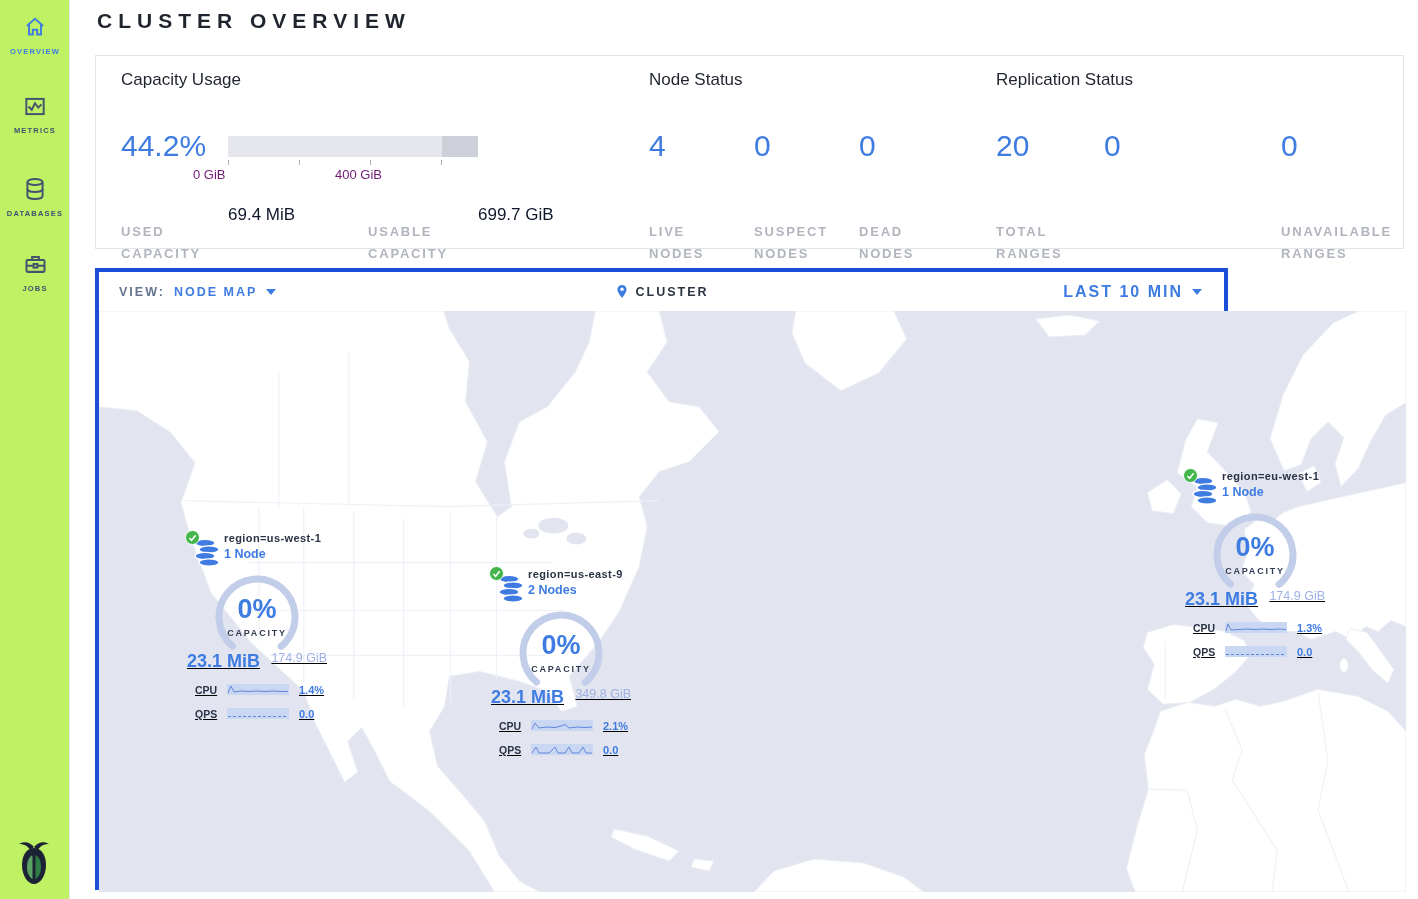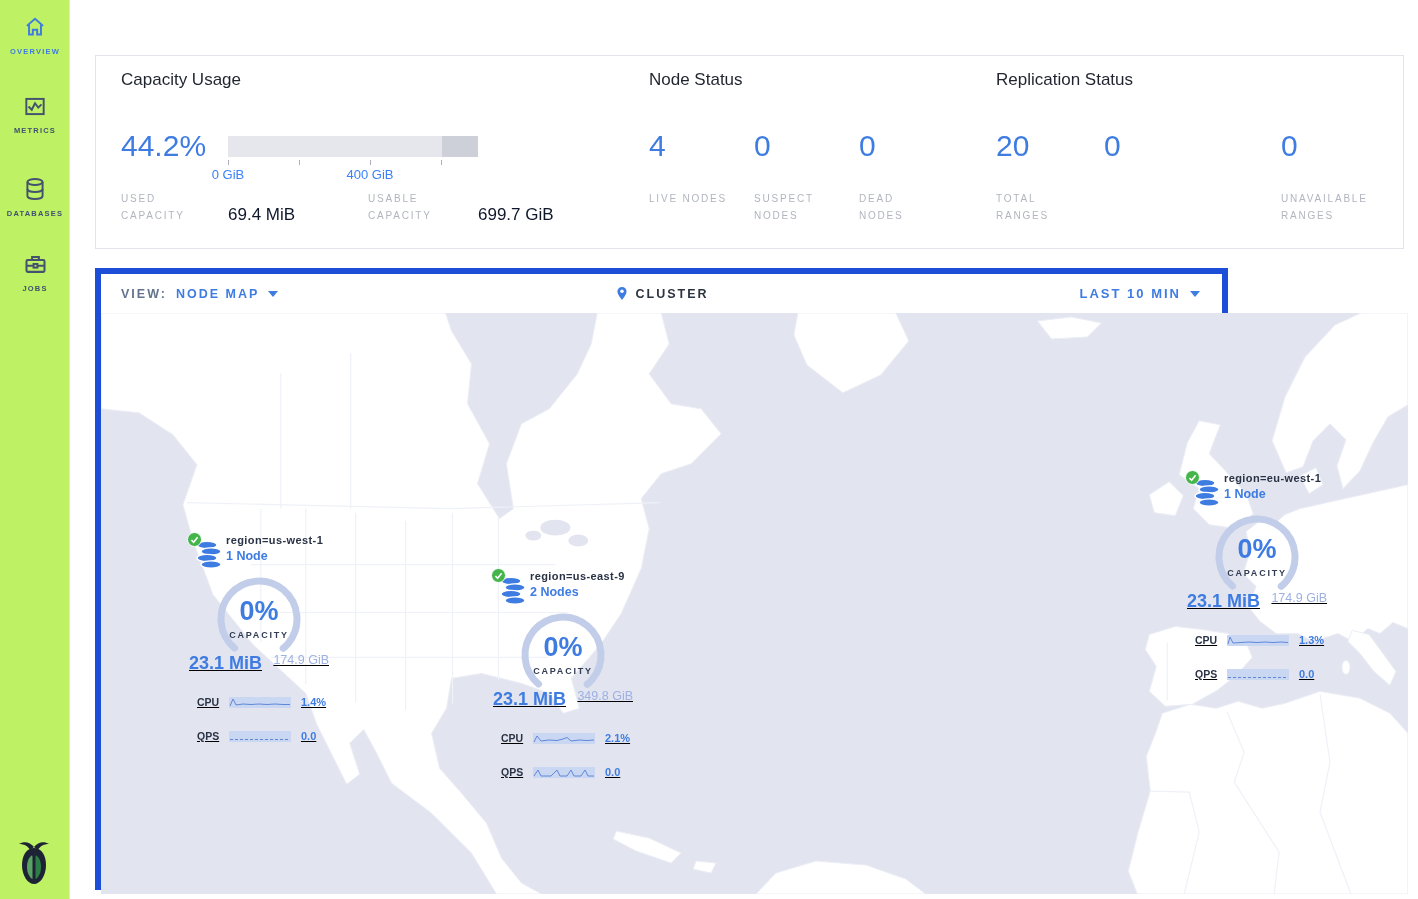--- a/index.html
+++ b/index.html
@@ -18,45 +18,45 @@
   
   .main { position:absolute; left:70px; top:0; width:1348px; height:899px; }
   .page-title { position:absolute; left:27px; top:9px; font-size:21px; font-weight:700;
     letter-spacing:6px; color:#1f242e; }
 
   
   .summary-panel { position:absolute; left:25px; top:55px; width:1309px; height:194px;
     background:#fff; border:1px solid #e2e4e9; }
   .sec-title { position:absolute; font-size:17px; font-weight:500; color:#1f242e; }
   .big-stat { position:absolute; font-size:30px; font-weight:400; color:#3e7ce2; }
-  .stat-label { position:absolute; font-size:10px; font-weight:400; letter-spacing:1.8px;
-    color:#b1b5be; line-height:1.7; text-transform:uppercase; }
+  .stat-label { position:absolute; font-size:13px; font-weight:700; letter-spacing:1.8px;
+    color:#b1b5be; line-height:1.7; text-transform:uppercase;margin-top:31px; }
   .cap-bar { position:absolute; left:132px; top:80px; width:250px; height:21px; background:#e6e7ec; }
   .cap-bar-dark { position:absolute; right:0; top:0; height:21px; width:14.25%; background:#cdd0d8; }
   .tick { position:absolute; top:104px; width:1px; height:5px; background:#a9aeb8; }
-  .tick-label { position:absolute; top:111px; width:70px; text-align:center;
-    font-size:13px; color:#3b82f6; }
+  .tick-label { position:absolute; top:111px; width:70px; 
+    font-size:13px; color:#701a75; }
   .kv-value { position:absolute; font-size:17px; font-weight:500; color:#0f172a; }
 
   
   .map-panel { position:absolute; left:25px; top:268px; width:1133px; height:622px;
-    background:#fff; border:6px solid #1d4ed8; }
+    background:#fff; border:4px solid #1d4ed8; }
   .map-toolbar { position:relative; height:39px; background:#fff; }
   .tb-left { position:absolute; left:20px; top:0; height:39px; display:flex; align-items:center;
     gap:9px; cursor:pointer; }
   .tb-view-label { font-size:12.5px; font-weight:600; letter-spacing:2px; color:#64748f; }
   .tb-view-value { font-size:12.5px; font-weight:600; letter-spacing:2px; color:#3e7ce2; }
   .caret { width:0; height:0; border-left:5px solid transparent; border-right:5px solid transparent;
     border-top:6px solid #3e7ce2; margin-top:1px; }
   .tb-center { position:absolute; left:50%; top:0; transform:translateX(-50%); height:39px;
     display:flex; align-items:center; gap:7px; cursor:pointer; }
   .tb-crumb { font-size:12.5px; font-weight:600; letter-spacing:2px; color:#2c3442; }
   .tb-right { position:absolute; right:22px; top:0; height:39px; display:flex; align-items:center;
     gap:9px; cursor:pointer; }
-  .tb-time { font-size:13px; font-weight:600; letter-spacing:2px; color:#3e7ce2; }
+  .tb-time { font-size:16px; font-weight:600; letter-spacing:2px; color:#3e7ce2; }
 
   .map-canvas { position:absolute; left:0; top:39px; width:1307px; height:581px;
     background:#e2e5ef; overflow:hidden; }
   .map-canvas > svg.world { position:absolute; left:0; top:0; }
 
   
   .node-overlay { position:absolute; width:140px; z-index:10; cursor:pointer;text-decoration:underline; }
   .node-header { position:relative; height:40px; }
   .check-badge { position:absolute; left:-2px; top:0; width:15px; height:15px; border-radius:50%;
     background:#43b54a; border:1.5px solid #fff; z-index:2; display:flex; align-items:center;
@@ -66,21 +66,21 @@
   .region-name { font-size:11px; font-weight:700; letter-spacing:0.4px; color:#2a3345; }
   .node-count { font-size:12.5px; font-weight:600; color:#3e7ce2; margin-top:3px; }
   .gauge-wrap { position:relative; width:104px; height:94px; margin:0 auto; }
   .gauge-pct { position:absolute; left:0; top:24px; width:104px; text-align:center;
     font-size:27px; font-weight:700; color:#3e7ce2; }
   .gauge-cap { position:absolute; left:0; top:58px; width:104px; text-align:center;
     font-size:9px; font-weight:700; letter-spacing:1.8px; color:#323c52; }
   .minmax { display:flex; justify-content:space-between; width:140px; margin-top:-13px; }
   .mm-used { font-size:18px; font-weight:600; color:#3e7ce2; }
   .mm-total { font-size:12.5px; font-weight:400; color:#9db1e2; }
-  .stat-row { display:flex; align-items:flex-end; margin-top:22px; padding-left:8px; }
+  .stat-row { display:flex; align-items:flex-start; margin-top:12px; padding-left:8px; }
   .stat-row-label { width:32px; font-size:10.5px; font-weight:700; color:#2a3345; }
   .spark { width:62px; height:11px; background:#c9d7f2; position:relative; }
   .spark svg { position:absolute; left:0; top:0; }
   .spark-val { font-size:11px; font-weight:700; color:#3e7ce2; margin-left:10px; }
 </style>
 </head>
 <body>
 
 <div class="sidebar">
 
@@ -126,20 +126,21 @@
       <path d="M19 9 C27 9 31 17 31 26 C31 37 25 45 19 45 C13 45 7 37 7 26 C7 17 11 9 19 9 Z" fill="#1d2335"></path>
       <path d="M17.5 16 C13 18 11 25 12.5 33 C14.5 38 16.5 40 17.5 40 Z" fill="#5aa263"></path>
       <path d="M20.5 16 C25 18 27 25 25.5 33 C23.5 38 21.5 40 20.5 40 Z" fill="#2e7d46"></path>
       <path d="M19 10 L14.5 14 C16.5 15 18 17 19 20 C20 17 21.5 15 23.5 14 Z" fill="#1d2335"></path>
     </svg>
   </div>
 </div>
 
 <div class="main">
 
+  <div class="page-title">CLUSTER OVERVIEW</div>
 
   <div class="summary-panel">
 
     <div class="sec-title" style="left:25px; top:14px">Capacity Usage</div>
     <div class="big-stat" style="left:25px; top:73px">44.2%</div>
 
     <div class="cap-bar">
       <div class="cap-bar-dark"></div>
     </div>
     <div class="tick" style="left:132px"></div>

